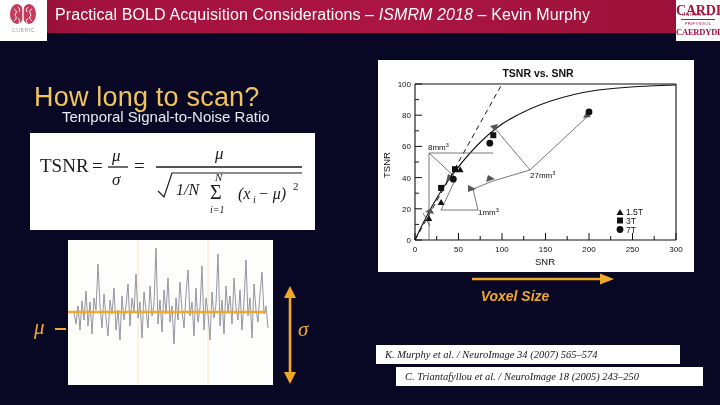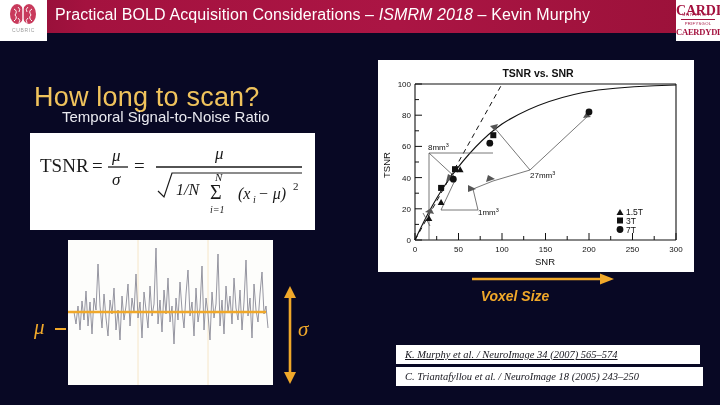--- a/index.html
+++ b/index.html
@@ -89,21 +89,21 @@
     position:absolute;left:0;top:288px;width:720px;text-align:center;
     color:#f0a82a;font-size:14px;font-style:italic;font-weight:bold;
     transform:translateX(155px);
   }
   
   #citation1,#citation2{
     position:absolute;background:#ffffff;color:#16161e;
     font-family:"Liberation Serif",serif;font-style:italic;font-size:10.5px;
     display:flex;align-items:center;padding-left:9px;white-space:nowrap;
   }
-  #citation1{left:396px;top:345px;width:295px;height:19px;text-decoration:underline;}
+  #citation1{left:376px;top:345px;width:295px;height:19px;}
   #citation2{left:396px;top:367px;width:298px;height:19px;}
 </style>
 </head>
 <body>
 
 <div id="header-bar">
   <div id="header-gradient"></div>
 </div>
 
 <div id="header-title">

